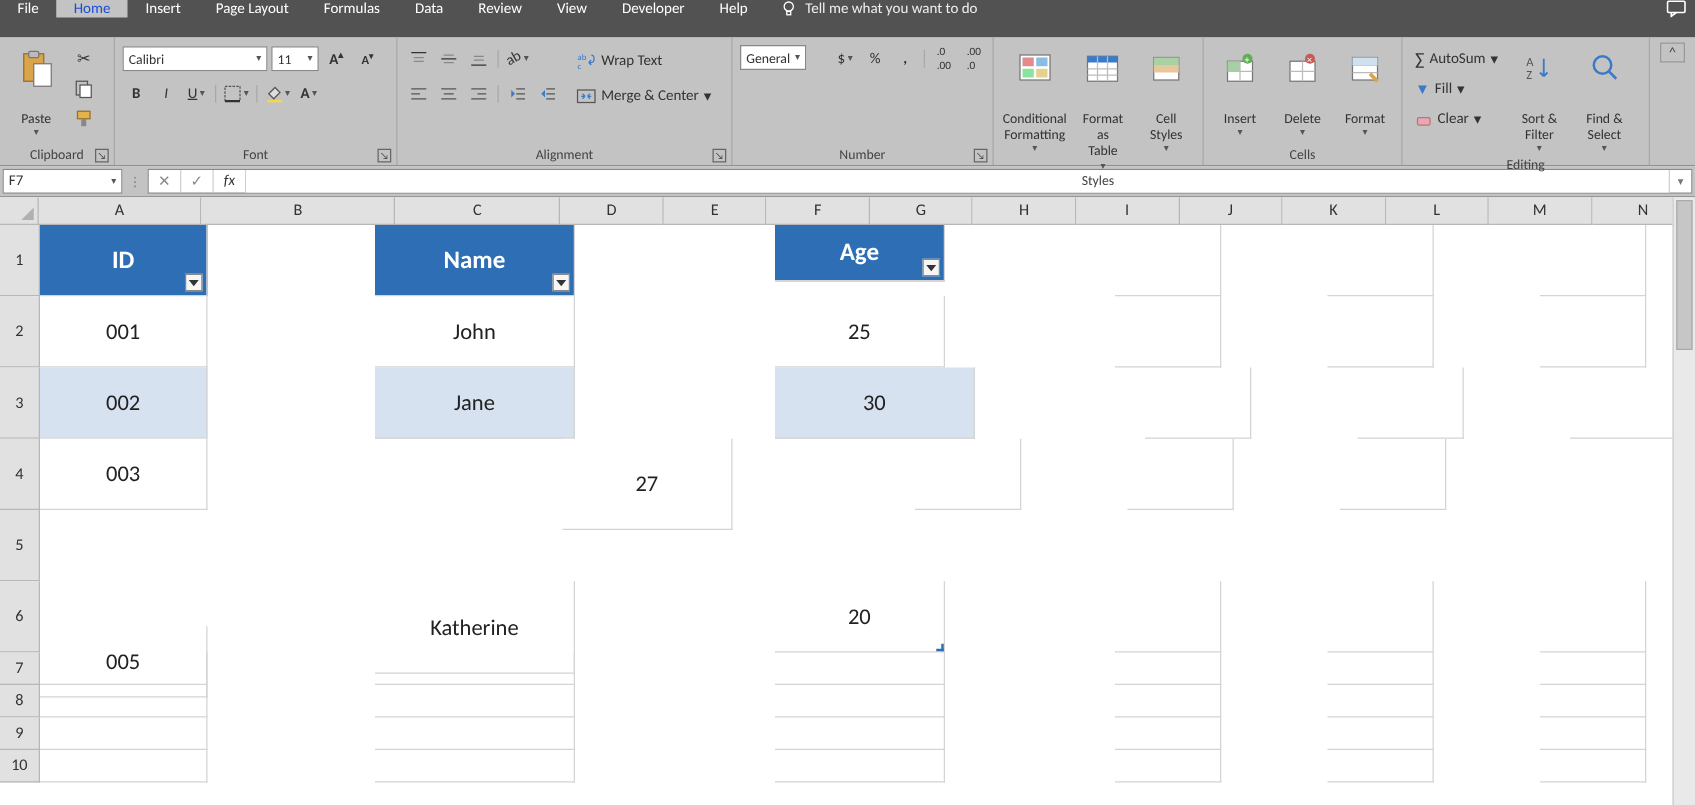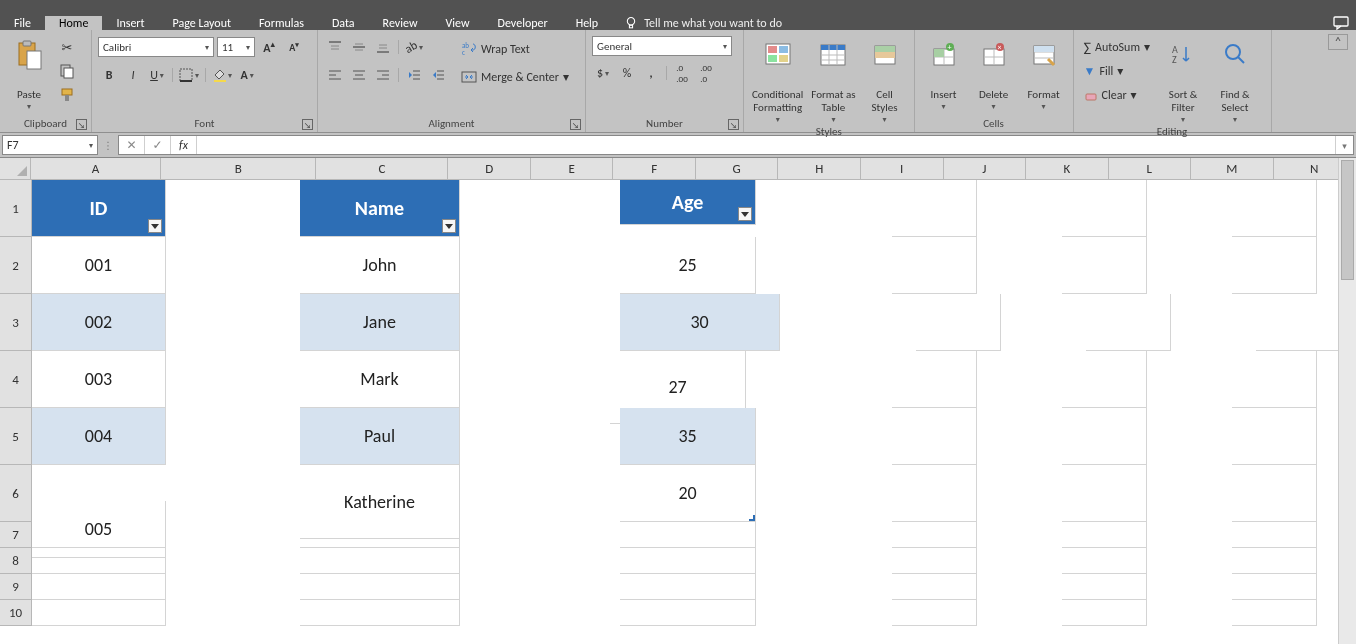--- a/index.html
+++ b/index.html
@@ -1,20 +1,20 @@
 <!DOCTYPE html>
 <html><head>
 <meta charset="utf-8">
 <style>
 *{box-sizing:border-box;margin:0;padding:0;font-family:"Segoe UI",Calibri,Arial,sans-serif;user-select:none}
 html,body{width:1356px;height:644px;overflow:hidden;background:#fff}
 
-.menubar{display:flex;align-items:flex-end;height:30px;background:#525252;color:#fff;font-size:12px}
+.menubar{display:flex;align-items:flex-start;height:30px;background:#525252;color:#fff;font-size:12px}
 .menubar .tab{padding:0 14px;display:flex;align-items:center;cursor:pointer}
-.menubar .tab.active{background:#c3c3c3;color:#000000}
+.menubar .tab.active{background:#c3c3c3;color:#1d4ed8}
 .menubar .tellme{display:flex;align-items:center;gap:6px;padding:0 12px;color:#eee}
 .menubar .spacer{flex:1}
 .menubar .comment{width:30px;display:flex;align-items:center;justify-content:center}
 .bulb{width:14px;height:14px}
 
 .ribbon{display:flex;align-items:stretch;background:#c3c3c3;height:103px;border-bottom:1px solid #8f8f8f}
 .group{display:flex;flex-direction:column;border-right:1px solid #a8a8a8;padding:2px 6px 0 6px}
 .group .body{flex:1;display:flex;align-items:flex-start;gap:4px;padding-top:4px}
 .group .label{height:18px;display:flex;align-items:center;justify-content:center;font-size:11px;color:#444;position:relative}
 .group .label .dlg{position:absolute;right:-2px;bottom:2px;width:11px;height:11px;border:1px solid #666;display:flex;align-items:center;justify-content:center;font-size:8px;color:#444;cursor:pointer}
@@ -288,21 +288,21 @@
         </div>
       </div>
     </div>
     <div class="label">
         <span>Alignment</span>
         <span class="dlg">↘</span>
       </div>
   </div>
 
   <div class="group" style="min-width:158px">
-    <div class="body" style="flex-direction:column;gap:6px">
+    <div class="body" style="flex-direction:row;gap:20px">
       <div class="combo" style="width:140px">
           <span>General</span>
           <span class="dd">▾</span>
         </div>
       <div class="rowbtns">
         <div class="iconbtn">
             <span>$</span>
             <span class="dd">▾</span>
           </div>
         <div class="iconbtn">
@@ -554,30 +554,21 @@
         <div class="row" style="top: 114px;">
           <div class="cell band1" style="width: 134px; height: 57px; left: 0px;">002</div>
           <div class="cell band1" style="width: 160px; height: 57px; left: 134px;">Jane</div>
           <div class="cell band1" style="width: 160px; height: 57px; left: 294px;">30</div>
           <div class="cell" style="width: 85px; height: 57px; left: 430px;"></div>
           <div class="cell" style="width: 85px; height: 57px; left: 515px;"></div>
           <div class="cell" style="width: 85px; height: 57px; left: 600px;"></div>
         </div>
         <div class="row" style="top: 171px;">
           <div class="cell band0" style="width: 134px; height: 57px; left: 0px;">003</div>
-          <div class="cell band0" style="width: 160px; height: 57px; left: 134px;">Mark</div>
           <div class="cell band0" style="width: 136px; height: 73px; left: 284px;">27</div>
-          <div class="cell" style="width: 85px; height: 57px; left: 430px;"></div>
-          <div class="cell" style="width: 85px; height: 57px; left: 515px;"></div>
-          <div class="cell" style="width: 85px; height: 57px; left: 600px;"></div>
-        </div>
-        <div class="row" style="top: 228px;">
-          <div class="cell band1" style="width: 134px; height: 57px; left: 0px;">004</div>
-          <div class="cell band1" style="width: 160px; height: 57px; left: 134px;">Paul</div>
-          <div class="cell band1" style="width: 136px; height: 57px; left: 294px;">35</div>
           <div class="cell" style="width: 85px; height: 57px; left: 430px;"></div>
           <div class="cell" style="width: 85px; height: 57px; left: 515px;"></div>
           <div class="cell" style="width: 85px; height: 57px; left: 600px;"></div>
         </div>
         <div class="row" style="top: 285px;">
           <div class="cell band0" style="width: 134px; height: 57px; left: 0px; margin-top: 36px;">005</div>
           <div class="cell band0" style="width: 160px; height: 74px; left: 134px;">Katherine</div>
           <div class="cell band0" style="width: 136px; height: 57px; left: 294px;">20<div class="tablehandle" style="right: 0px; bottom: 0px;"></div></div>
           <div class="cell" style="width: 85px; height: 57px; left: 430px;"></div>
           <div class="cell" style="width: 85px; height: 57px; left: 515px;"></div>

